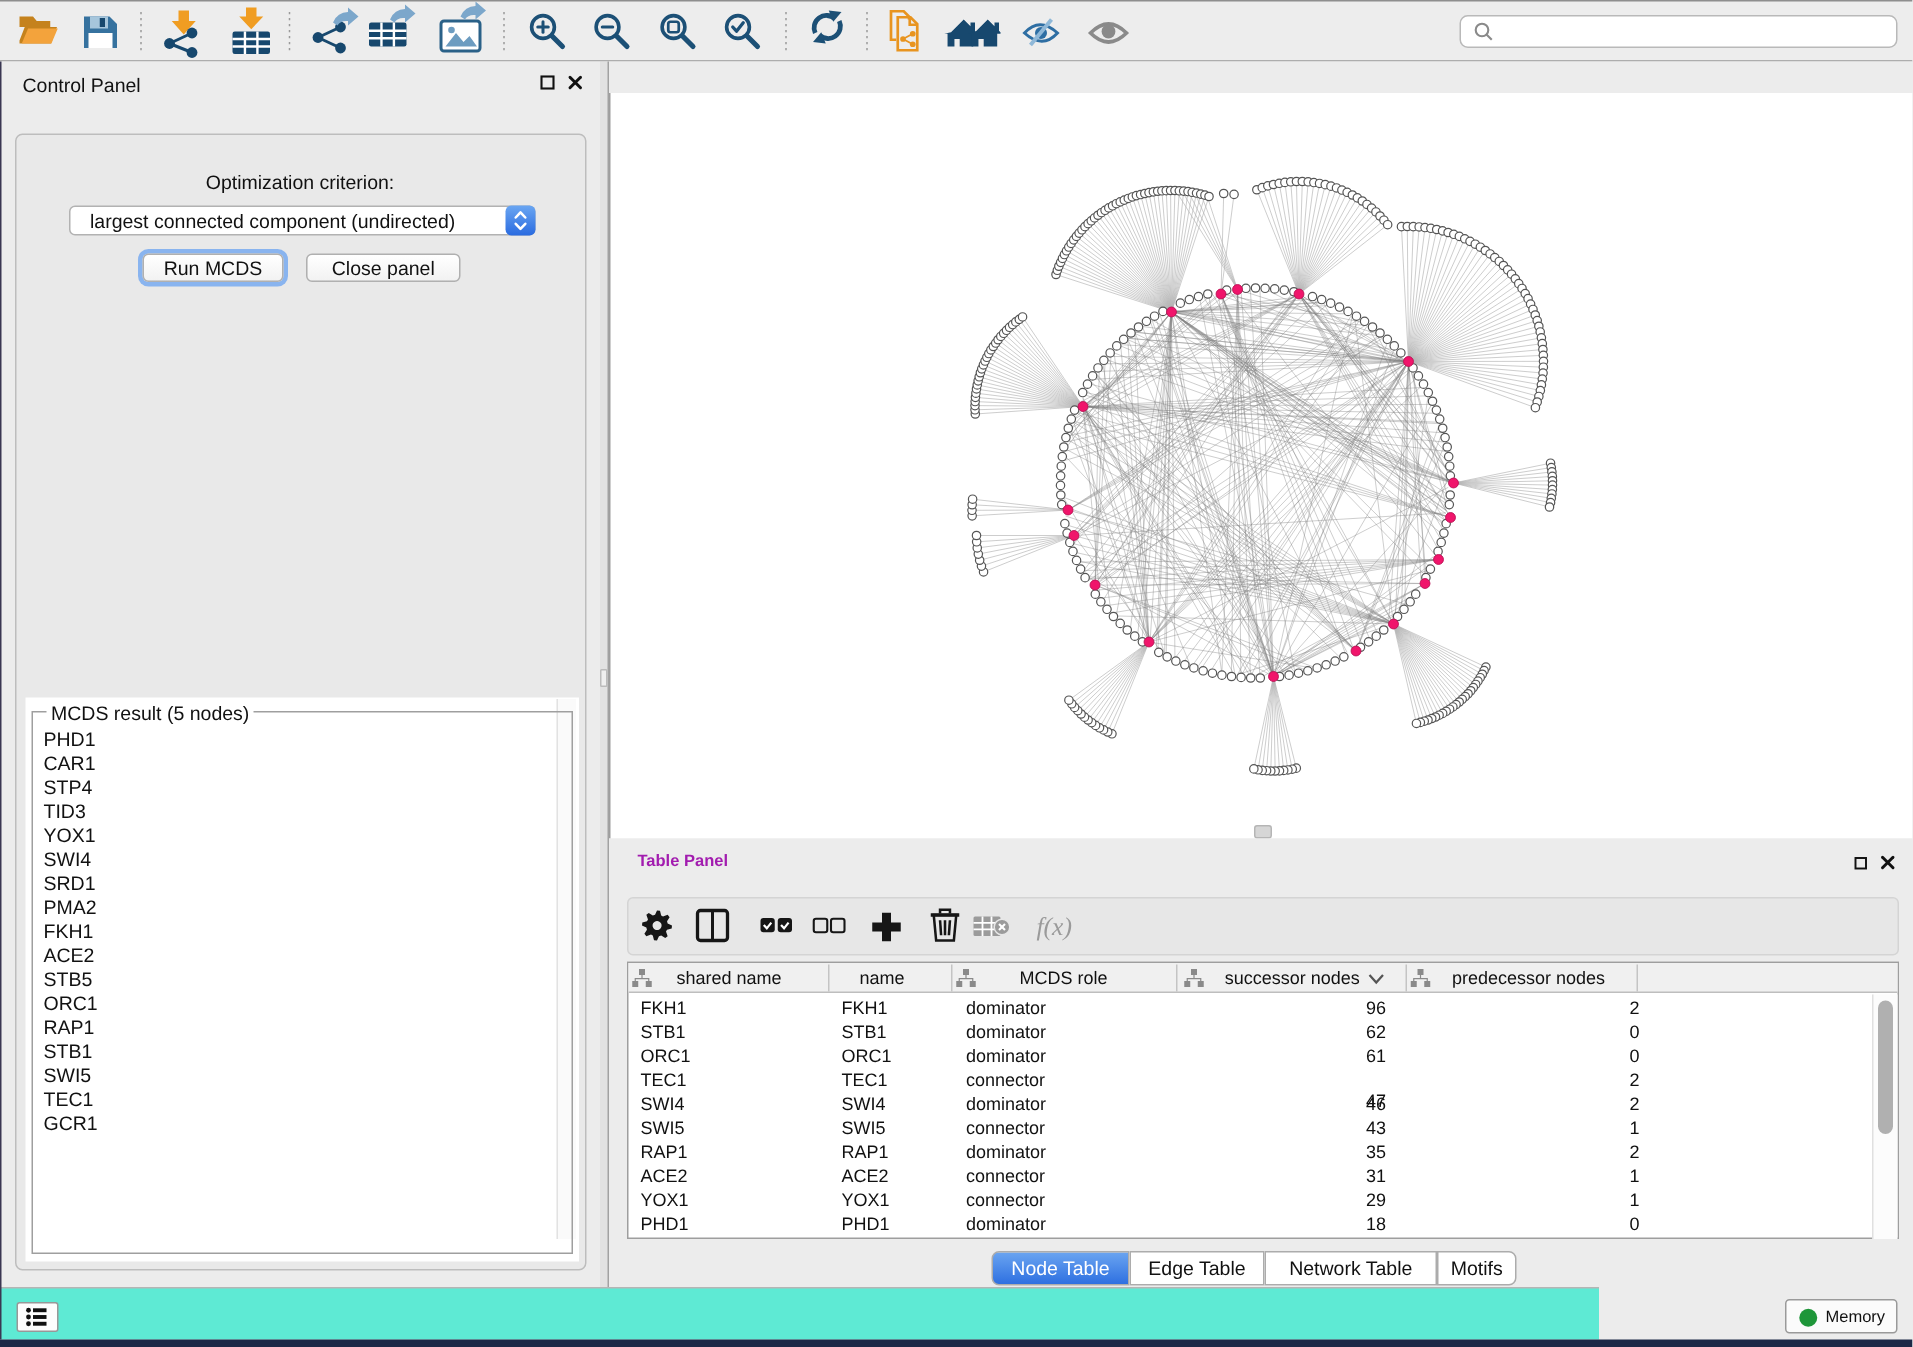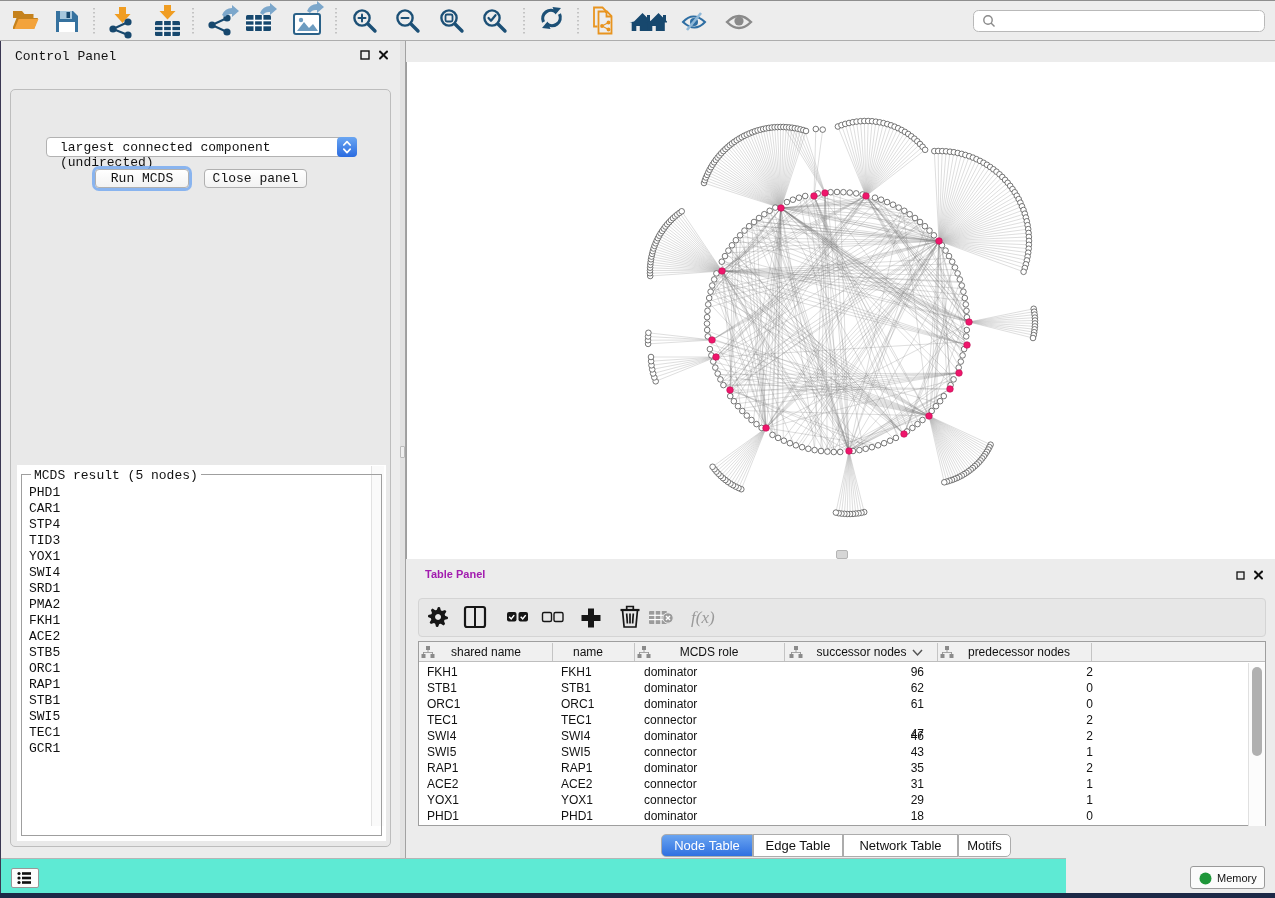--- a/index.html
+++ b/index.html
@@ -2,21 +2,21 @@
 <html><head>
 <meta charset="utf-8">
 <style>
 * { margin:0; padding:0; box-sizing:border-box; }
 html,body { width:1275px; height:898px; }
 body { position:relative; overflow:hidden; background:#ececec;
   font-family:"Liberation Sans", sans-serif; }
 .abs { position:absolute; }
 #toolbar { left:0; top:0; width:1275px; height:41px; background:#ededed;
   border-top:1px solid #8e8e8e; border-bottom:1px solid #adadad; }
-#cpanel { left:0; top:41px; width:400px; height:817px; background:#ececec;font-family:Liberation Mono, monospace; }
+#cpanel { left:0; top:41px; width:400px; height:817px; background:#ececec; }
 #cp-title { left:15px; top:8px; font-size:13px; color:#111; }
 #cp-tabpane { left:10px; top:48px; width:381px; height:758px; background:#e9e9e9;
   border:1px solid #bdbdbd; border-radius:5px; }
 #cp-tabs { left:80px; top:32px; width:246px; height:21px; background:#ffffff;
   border:1px solid #b4b4b4; border-radius:4px; }
 .cptab { position:absolute; top:0; height:19px; font-size:13px; color:#1a1a1a;
   text-align:center; line-height:19px; border-right:1px solid #c8c8c8; }
 #tab-mcds { background:linear-gradient(#5f9ef0,#2f70e2); color:#fff;
   border-radius:0 4px 4px 0; border-right:none; }
 #opt-label { left:0; top:73px; width:400px; text-align:center; font-size:13px; color:#111; }
@@ -210,20 +210,21 @@
 <div id="cpanel" class="abs">
   <div id="cp-title" class="abs">Control Panel</div>
   <svg class="abs" style="left:360px;top:9px" width="32" height="12" viewBox="0 0 32 12">
     <rect x="1" y="1" width="8" height="8" fill="none" stroke="#111" stroke-width="1.4"></rect>
     <g stroke="#111" stroke-width="2" stroke-linecap="round">
         <line x1="20" y1="1.5" x2="27" y2="8.5"></line>
         <line x1="27" y1="1.5" x2="20" y2="8.5"></line>
       </g>
   </svg>
   <div id="cp-tabpane" class="abs"></div>
+  <div id="opt-label" class="abs">Optimization criterion:</div>
   <div id="dropdown" class="abs">
     <div id="dd-text" class="abs">largest connected component (undirected)</div>
     <div id="dd-cap" class="abs">
       <svg width="20" height="20" viewBox="0 0 20 20">
         <path d="M6.8 8 l3.2 -3.4 l3.2 3.4" fill="none" stroke="#fff" stroke-width="1.7" stroke-linecap="round" stroke-linejoin="round"></path>
         <path d="M6.8 12.2 l3.2 3.4 l3.2 -3.4" fill="none" stroke="#fff" stroke-width="1.7" stroke-linecap="round" stroke-linejoin="round"></path>
       </svg>
     </div>
   </div>
   <div id="btn-run" class="btn">Run MCDS</div>

